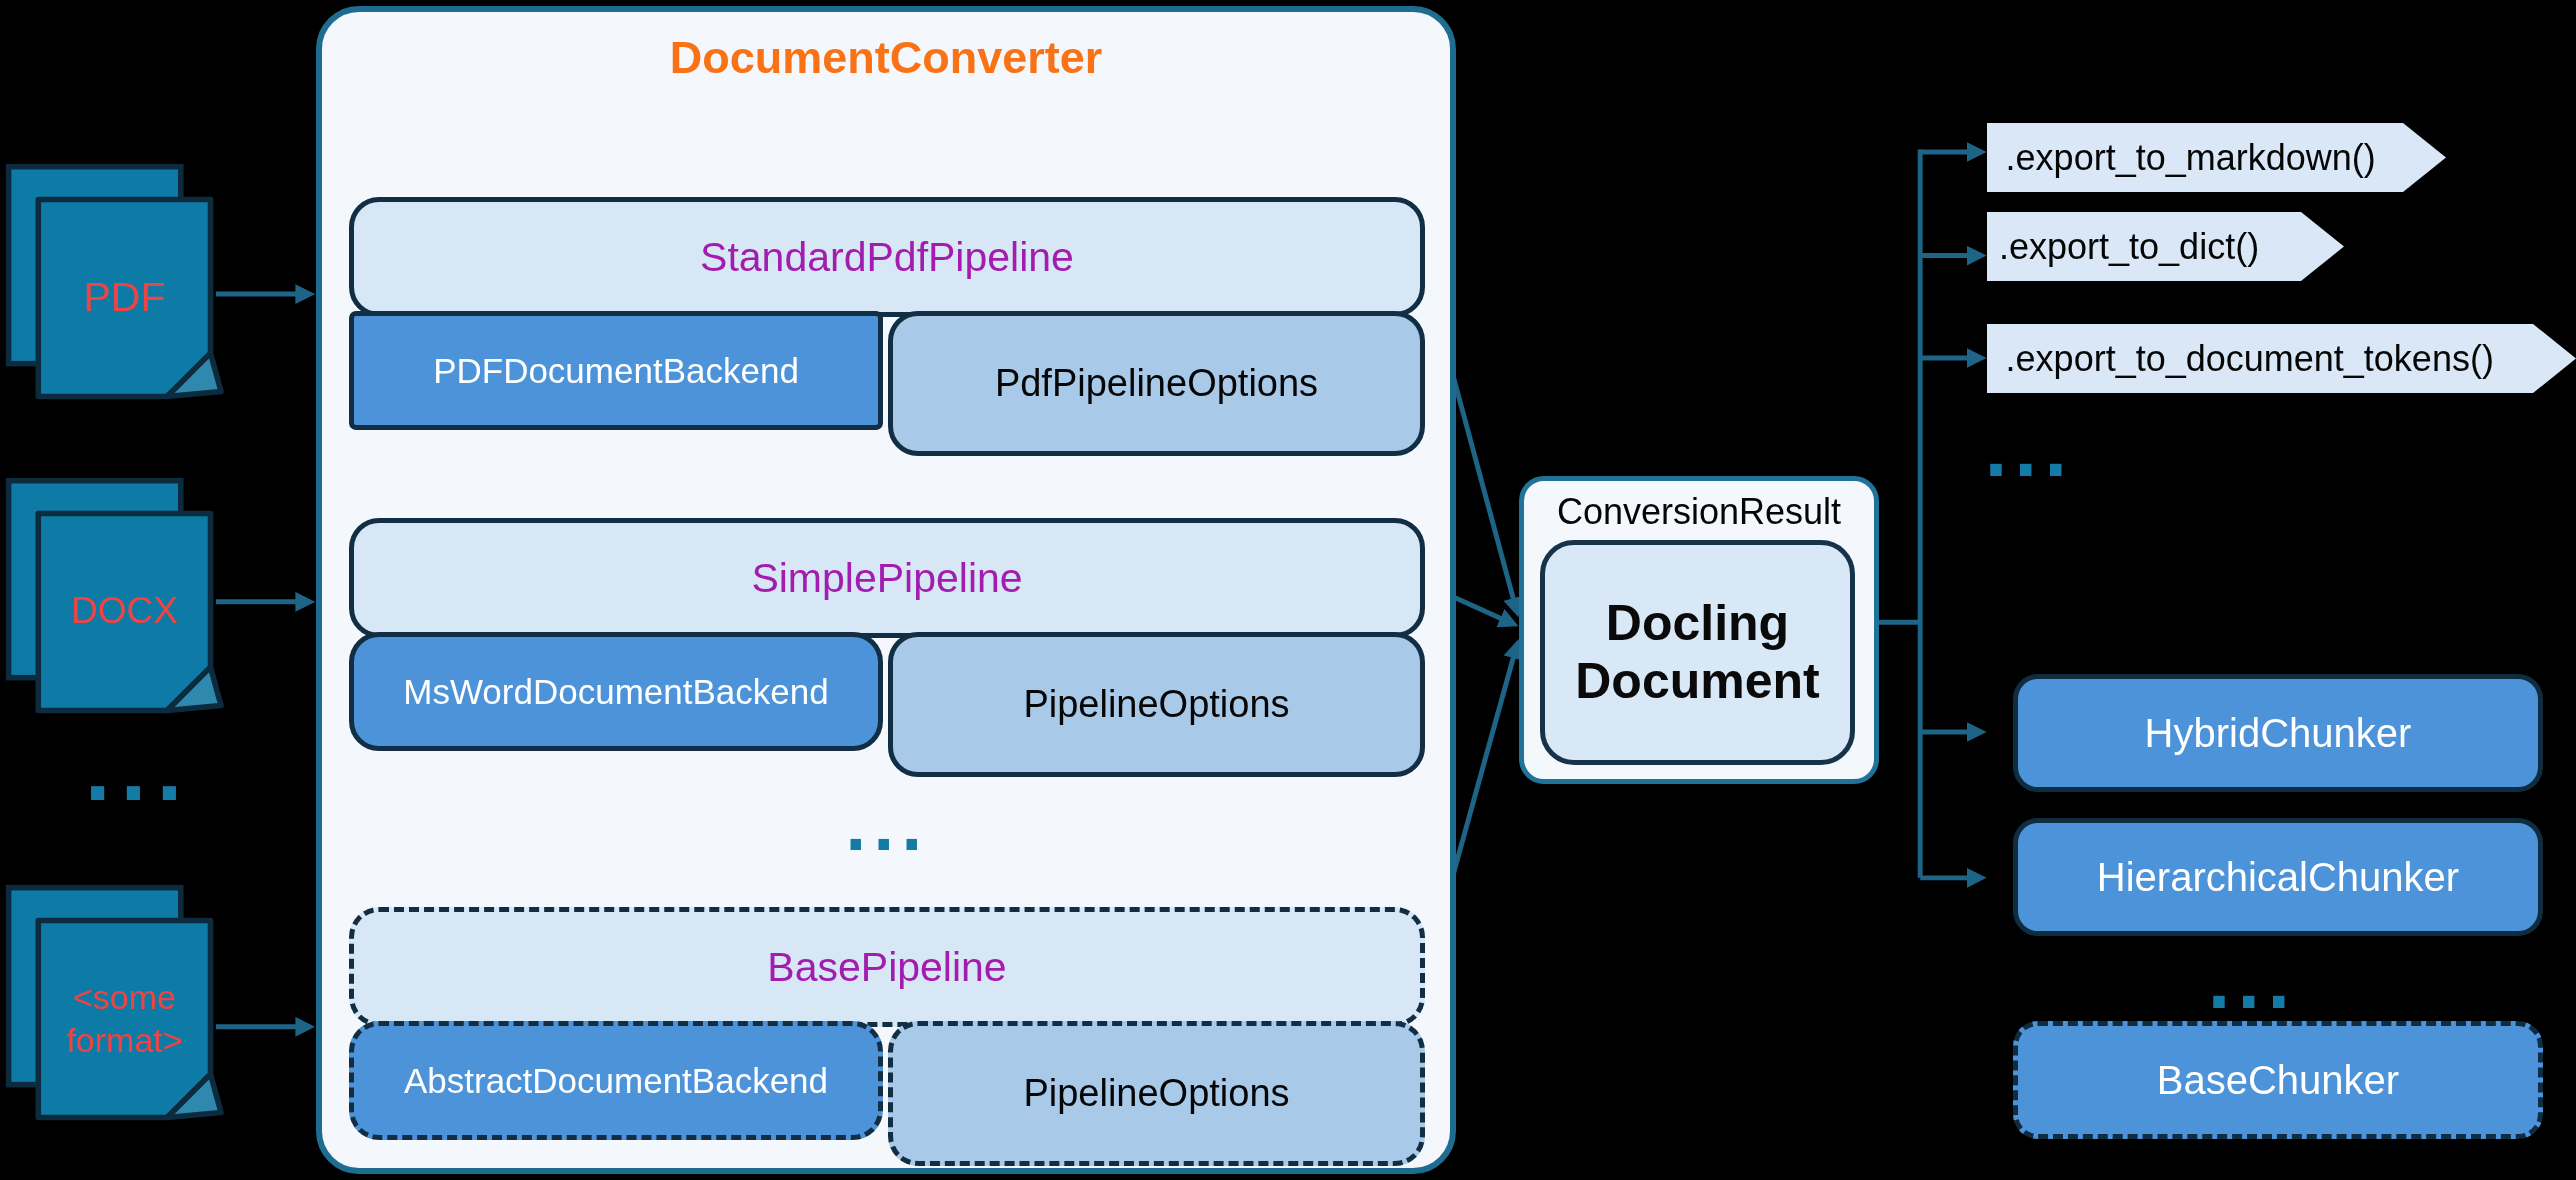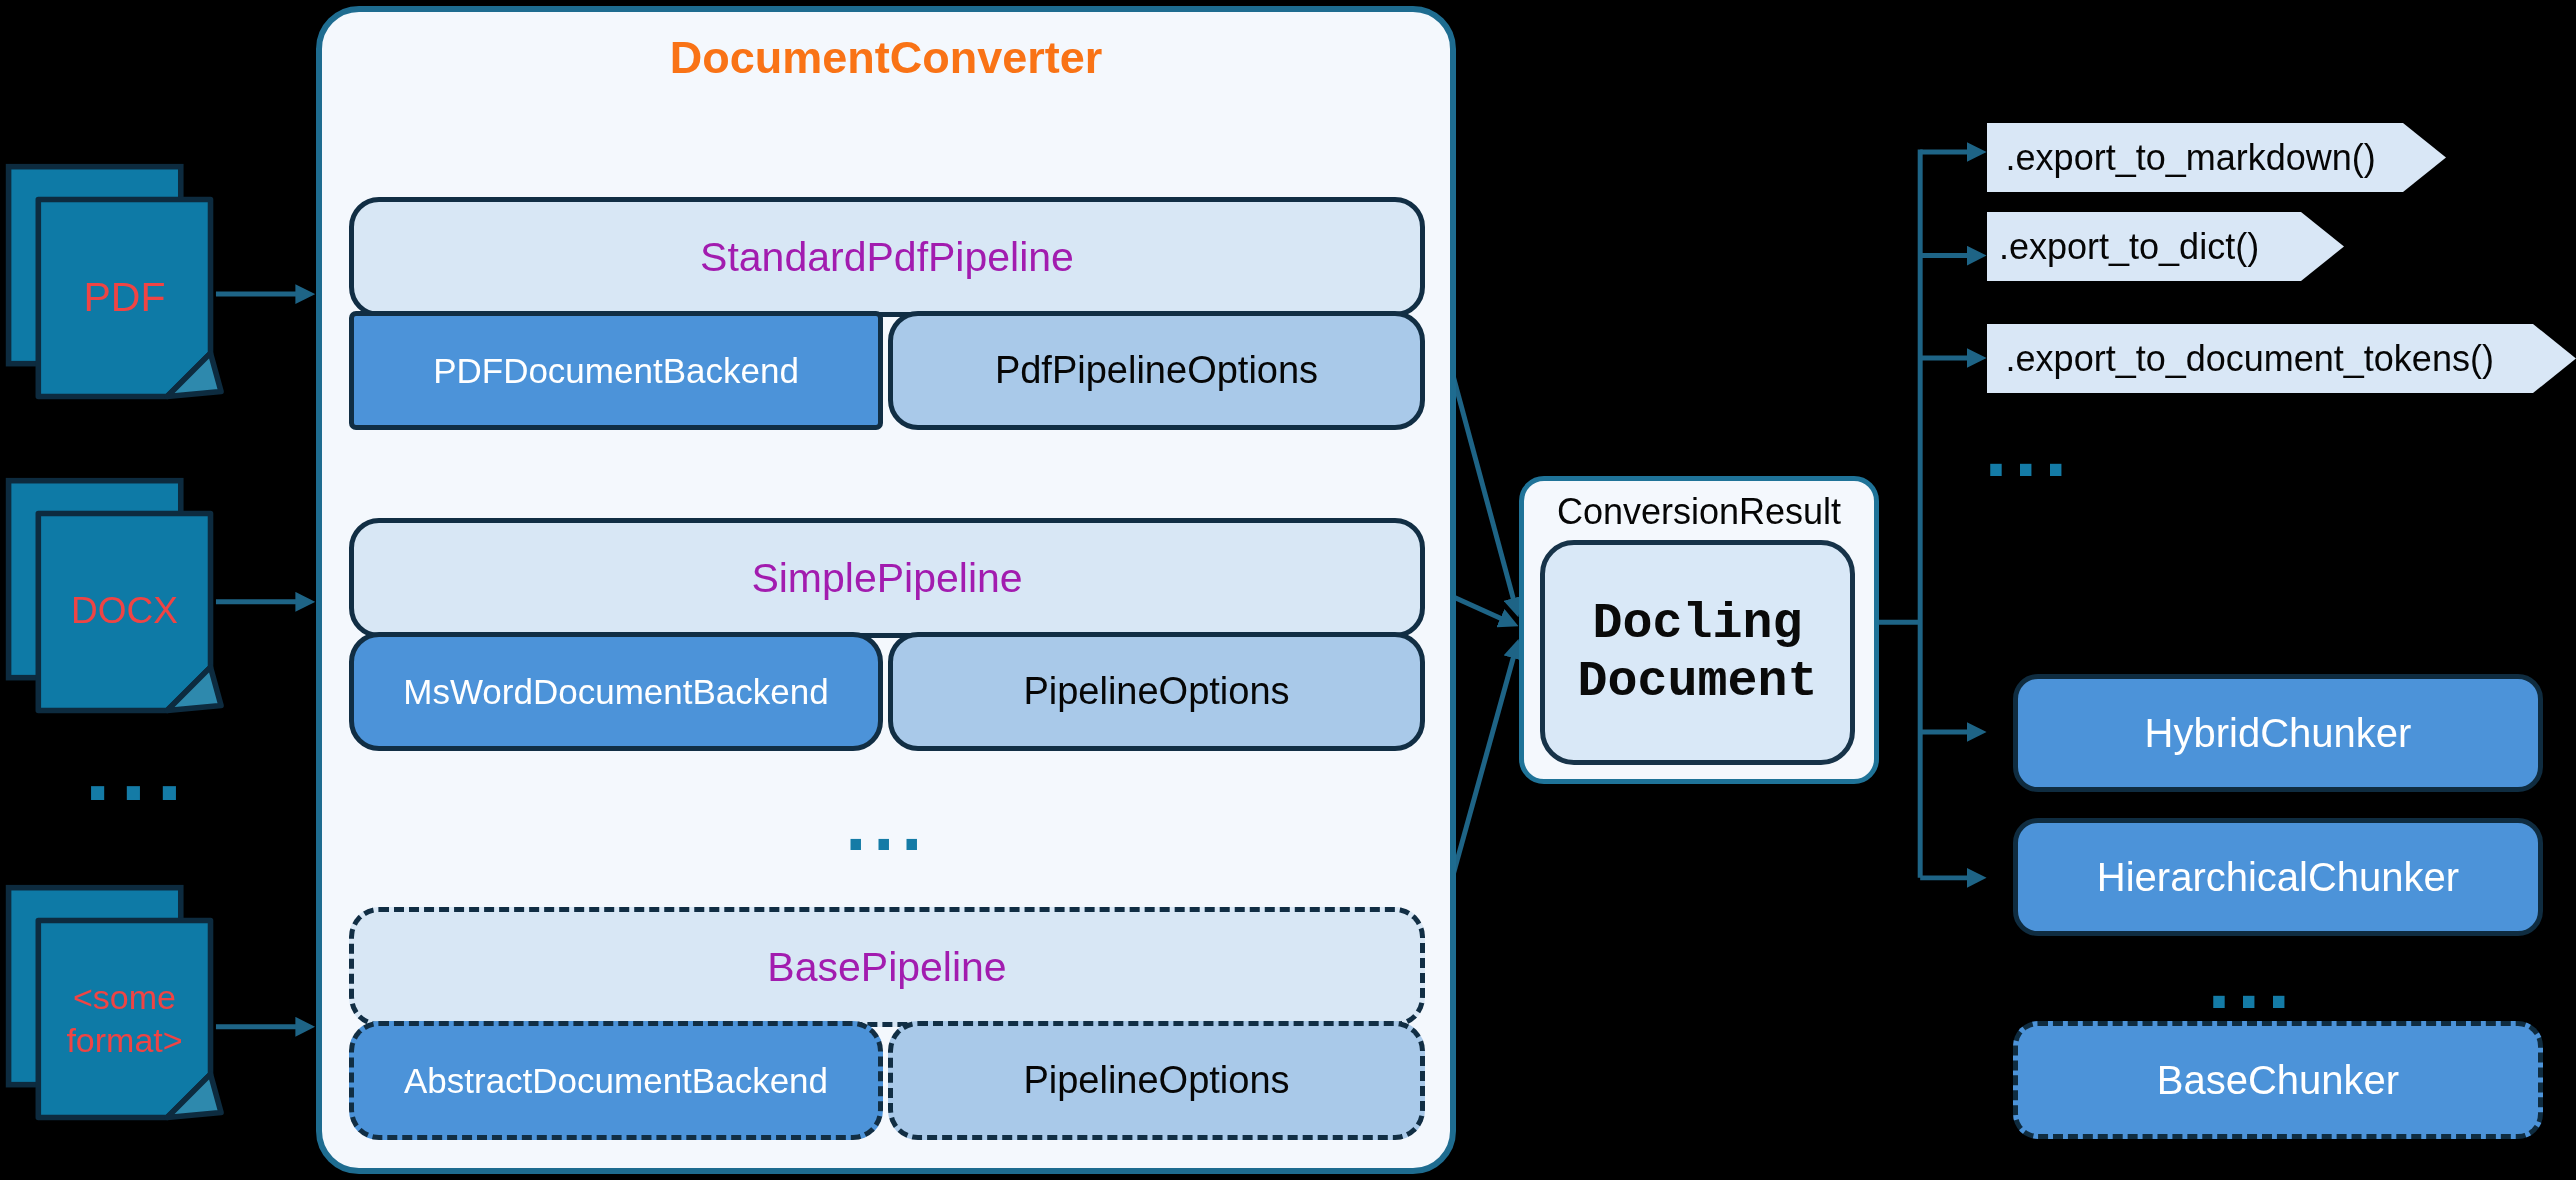--- a/index.html
+++ b/index.html
@@ -24,21 +24,21 @@
     display:flex;align-items:center;justify-content:center;
     font-size:41px;color:#a21caf;z-index:1;
   }
   .backend-box{
     box-sizing:border-box;left:349px;width:534px;height:119px;
     background:#4c93d9;border:5.6px solid #112e44;border-radius:30px;
     display:flex;align-items:center;justify-content:center;
     font-size:35px;color:#fff;z-index:2;
   }
   .options-box{
-    box-sizing:border-box;left:888px;width:537px;height:119px;
+    box-sizing:border-box;left:888px;width:537px;height:145px;
     background:#a9c9e9;border:5.6px solid #112e44;border-radius:30px;
     display:flex;align-items:center;justify-content:center;
     font-size:38px;color:#060606;z-index:2;
   }
   .dashed{border-style:dashed !important;}
   
   .doc-stack{width:223px;height:248px;}
   .doc-label{
     left:36px;top:38px;width:172px;height:197px;
     display:flex;align-items:center;justify-content:center;text-align:center;
@@ -50,21 +50,21 @@
     background:#f4f8fd;border:5px solid #1f7398;border-radius:25px;
   }
   .conv-label{
     left:1519px;top:491px;width:360px;text-align:center;
     font-size:36px;color:#060606;
   }
   .docling-box{
     box-sizing:border-box;left:1540px;top:540px;width:315px;height:225px;
     background:#d9e8f7;border:5.6px solid #173349;border-radius:34px;
     display:flex;align-items:center;justify-content:center;text-align:center;
-    font-size:50px;font-weight:800;line-height:1.15;color:#0a0a0a;font-family:Liberation Mono, monospace;
+    font-size:50px;font-weight:800;line-height:1.15;color:#0a0a0a;
   }
   
   .chevron{
     background:#d9e7f6;height:69px;display:flex;align-items:center;
     font-size:36px;color:#060606;padding-left:18.6px;box-sizing:border-box;
     clip-path:polygon(0 0,calc(100% - 43px) 0,100% 50%,calc(100% - 43px) 100%,0 100%);
   }
   
   .chunker{
     box-sizing:border-box;left:1990px;width:530px;height:118px;

